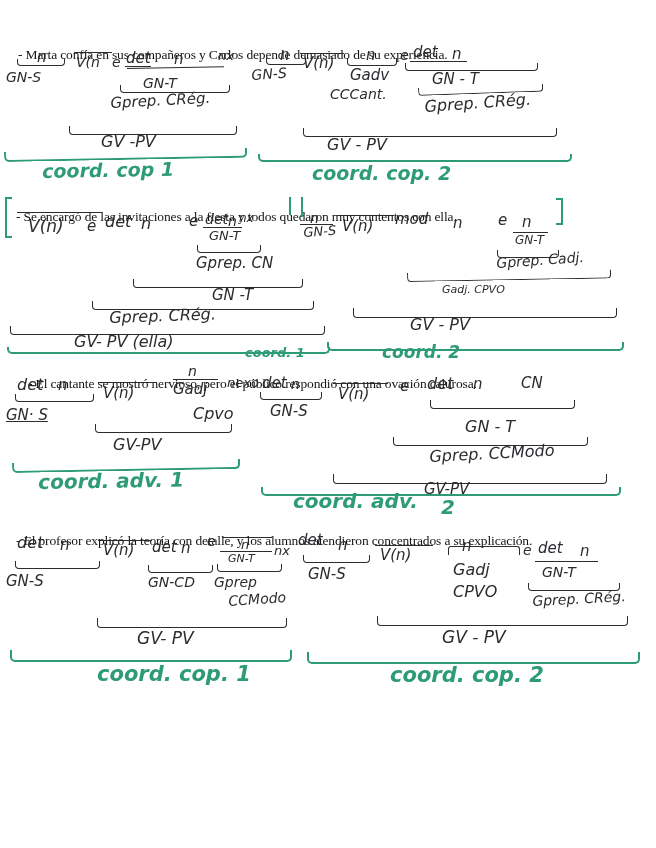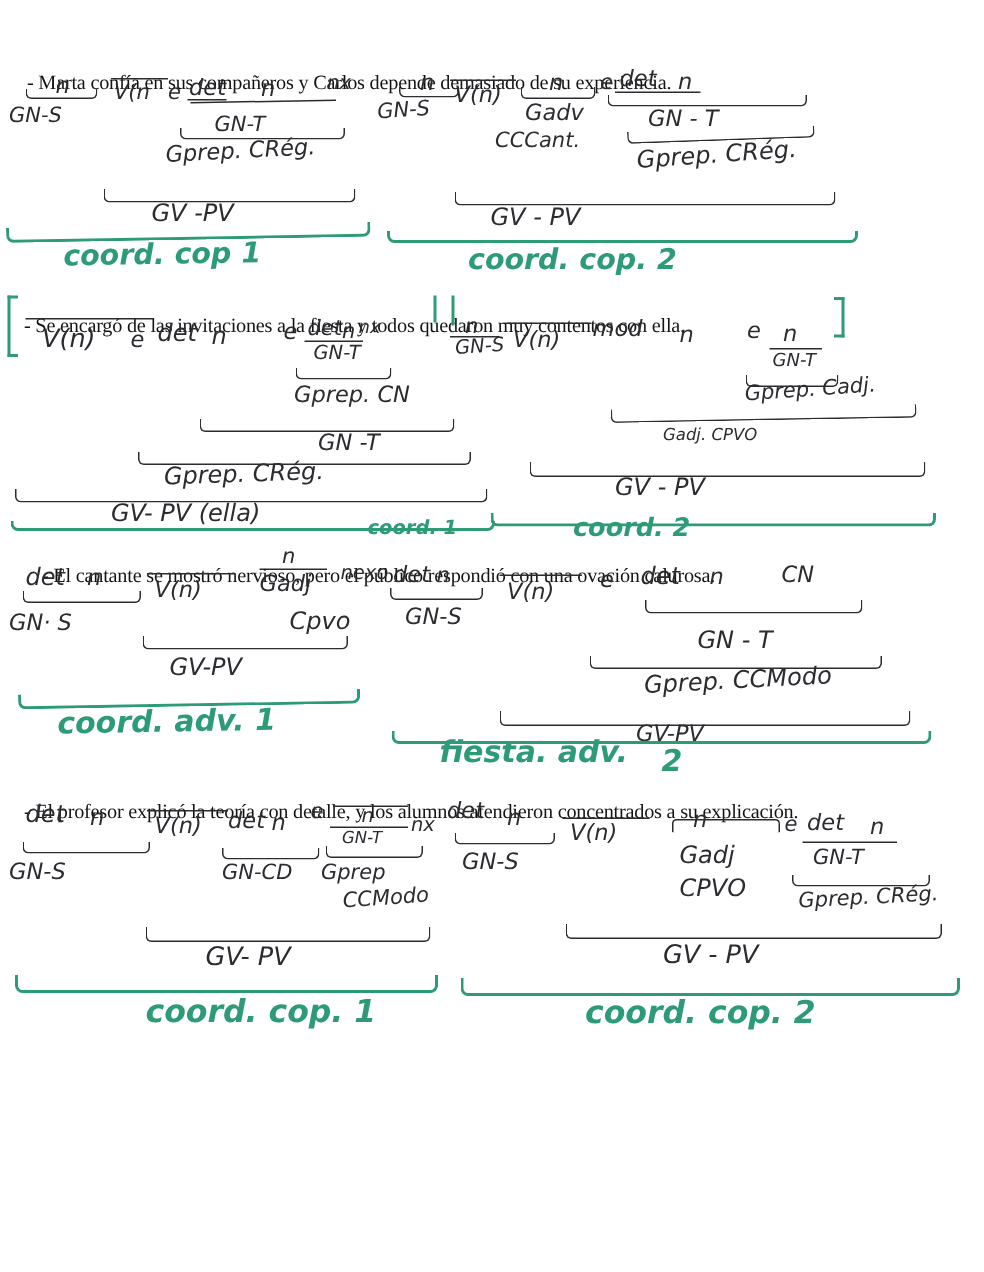--- a/index.html
+++ b/index.html
@@ -155,40 +155,40 @@
       <div class="stroke rbr green" style="left: 556px; top: 198px; width: 7px; height: 27px;"></div>
       <div class="stroke ul" style="left: 300px; top: 224px; width: 33px;"></div>
       <div class="stroke ol" style="left: 337px; top: 215px; width: 57px;"></div>
       <div class="stroke ul" style="left: 513px; top: 232px; width: 35px;"></div>
       <div class="stroke cup" style="left: 497px; top: 250px; width: 62px; height: 8px;"></div>
       <div class="stroke cup" style="left: 407px; top: 273px; width: 204px; height: 9px; transform: rotate(-1deg);"></div>
       <div class="stroke cup" style="left: 353px; top: 308px; width: 264px; height: 10px;"></div>
       <div class="stroke cup green" style="left: 327px; top: 342px; width: 297px; height: 9px;"></div>
       <span class="hw" style="left: 17px; top: 377px; font-size: 16px;">det</span>
       <span class="hw" style="left: 58px; top: 378px; font-size: 15px;">n</span>
-      <span class="hw" style="left: 6px; top: 408px; font-size: 15px;">GN· S</span>
+      <span class="hw" style="left: 6px; top: 408px; font-size: 15px; text-decoration: underline;">GN· S</span>
       <span class="hw" style="left: 103px; top: 386px; font-size: 15px;">V(n)</span>
       <span class="hw" style="left: 188px; top: 364px; font-size: 14px;">n</span>
       <span class="hw" style="left: 173px; top: 382px; font-size: 15px;">Gadj</span>
       <span class="hw" style="left: 193px; top: 406px; font-size: 16px;">Cpvo</span>
       <span class="hw" style="left: 227px; top: 376px; font-size: 13px;">nexo</span>
       <span class="hw" style="left: 262px; top: 376px; font-size: 15px;">det</span>
       <span class="hw" style="left: 291px; top: 377px; font-size: 14px;">n</span>
       <span class="hw" style="left: 270px; top: 404px; font-size: 15px;">GN-S</span>
       <span class="hw" style="left: 113px; top: 437px; font-size: 16px;">GV-PV</span>
       <span class="hw green" style="left: 38px; top: 472px; font-size: 20px; transform: rotate(-1deg);">coord. adv. 1</span>
       <span class="hw" style="left: 338px; top: 387px; font-size: 15px;">V(n)</span>
       <span class="hw" style="left: 400px; top: 379px; font-size: 15px;">e</span>
       <span class="hw" style="left: 427px; top: 376px; font-size: 16px;">det</span>
       <span class="hw" style="left: 473px; top: 377px; font-size: 15px;">n</span>
       <span class="hw" style="left: 521px; top: 376px; font-size: 15px;">CN</span>
       <span class="hw" style="left: 465px; top: 419px; font-size: 16px;">GN - T</span>
       <span class="hw" style="left: 429px; top: 449px; font-size: 16px; transform: rotate(-3deg);">Gprep. CCModo</span>
       <span class="hw" style="left: 424px; top: 482px; font-size: 15px;">GV-PV</span>
-      <span class="hw green" style="left: 293px; top: 491px; font-size: 20px;">fiesta. adv.</span>
+      <span class="hw green" style="left: 293px; top: 491px; font-size: 20px;">coord. adv.</span>
       <span class="hw green" style="left: 441px; top: 497px; font-size: 20px;">2</span>
       <div class="stroke cup" style="left: 15px; top: 394px; width: 79px; height: 8px;"></div>
       <div class="stroke ol" style="left: 98px; top: 382px; width: 59px;"></div>
       <div class="stroke ul" style="left: 173px; top: 379px; width: 45px;"></div>
       <div class="stroke cup" style="left: 260px; top: 392px; width: 62px; height: 8px;"></div>
       <div class="stroke cup" style="left: 95px; top: 424px; width: 137px; height: 9px;"></div>
       <div class="stroke cup green" style="left: 12px; top: 463px; width: 228px; height: 10px; transform: rotate(-1deg);"></div>
       <div class="stroke ol" style="left: 333px; top: 383px; width: 55px;"></div>
       <div class="stroke cup" style="left: 430px; top: 400px; width: 145px; height: 9px;"></div>
       <div class="stroke cup" style="left: 393px; top: 437px; width: 195px; height: 9px;"></div>

